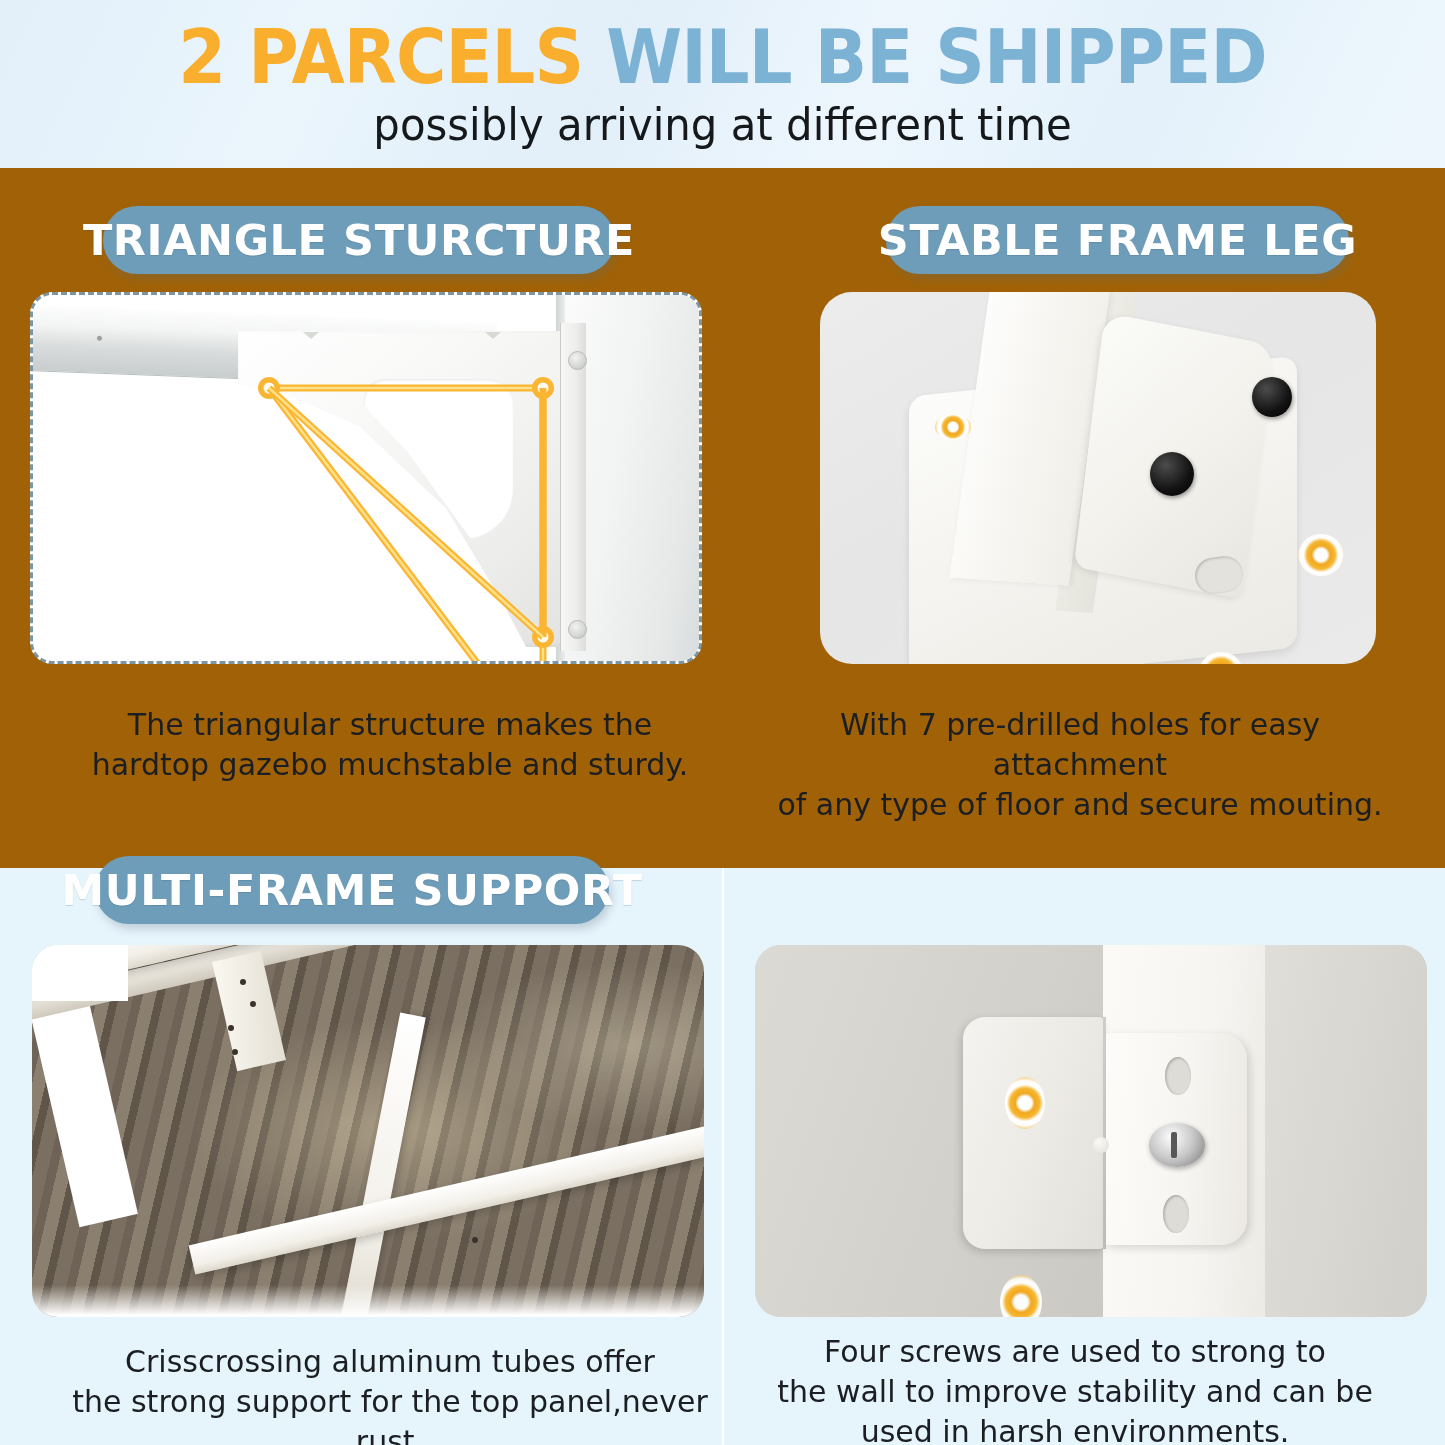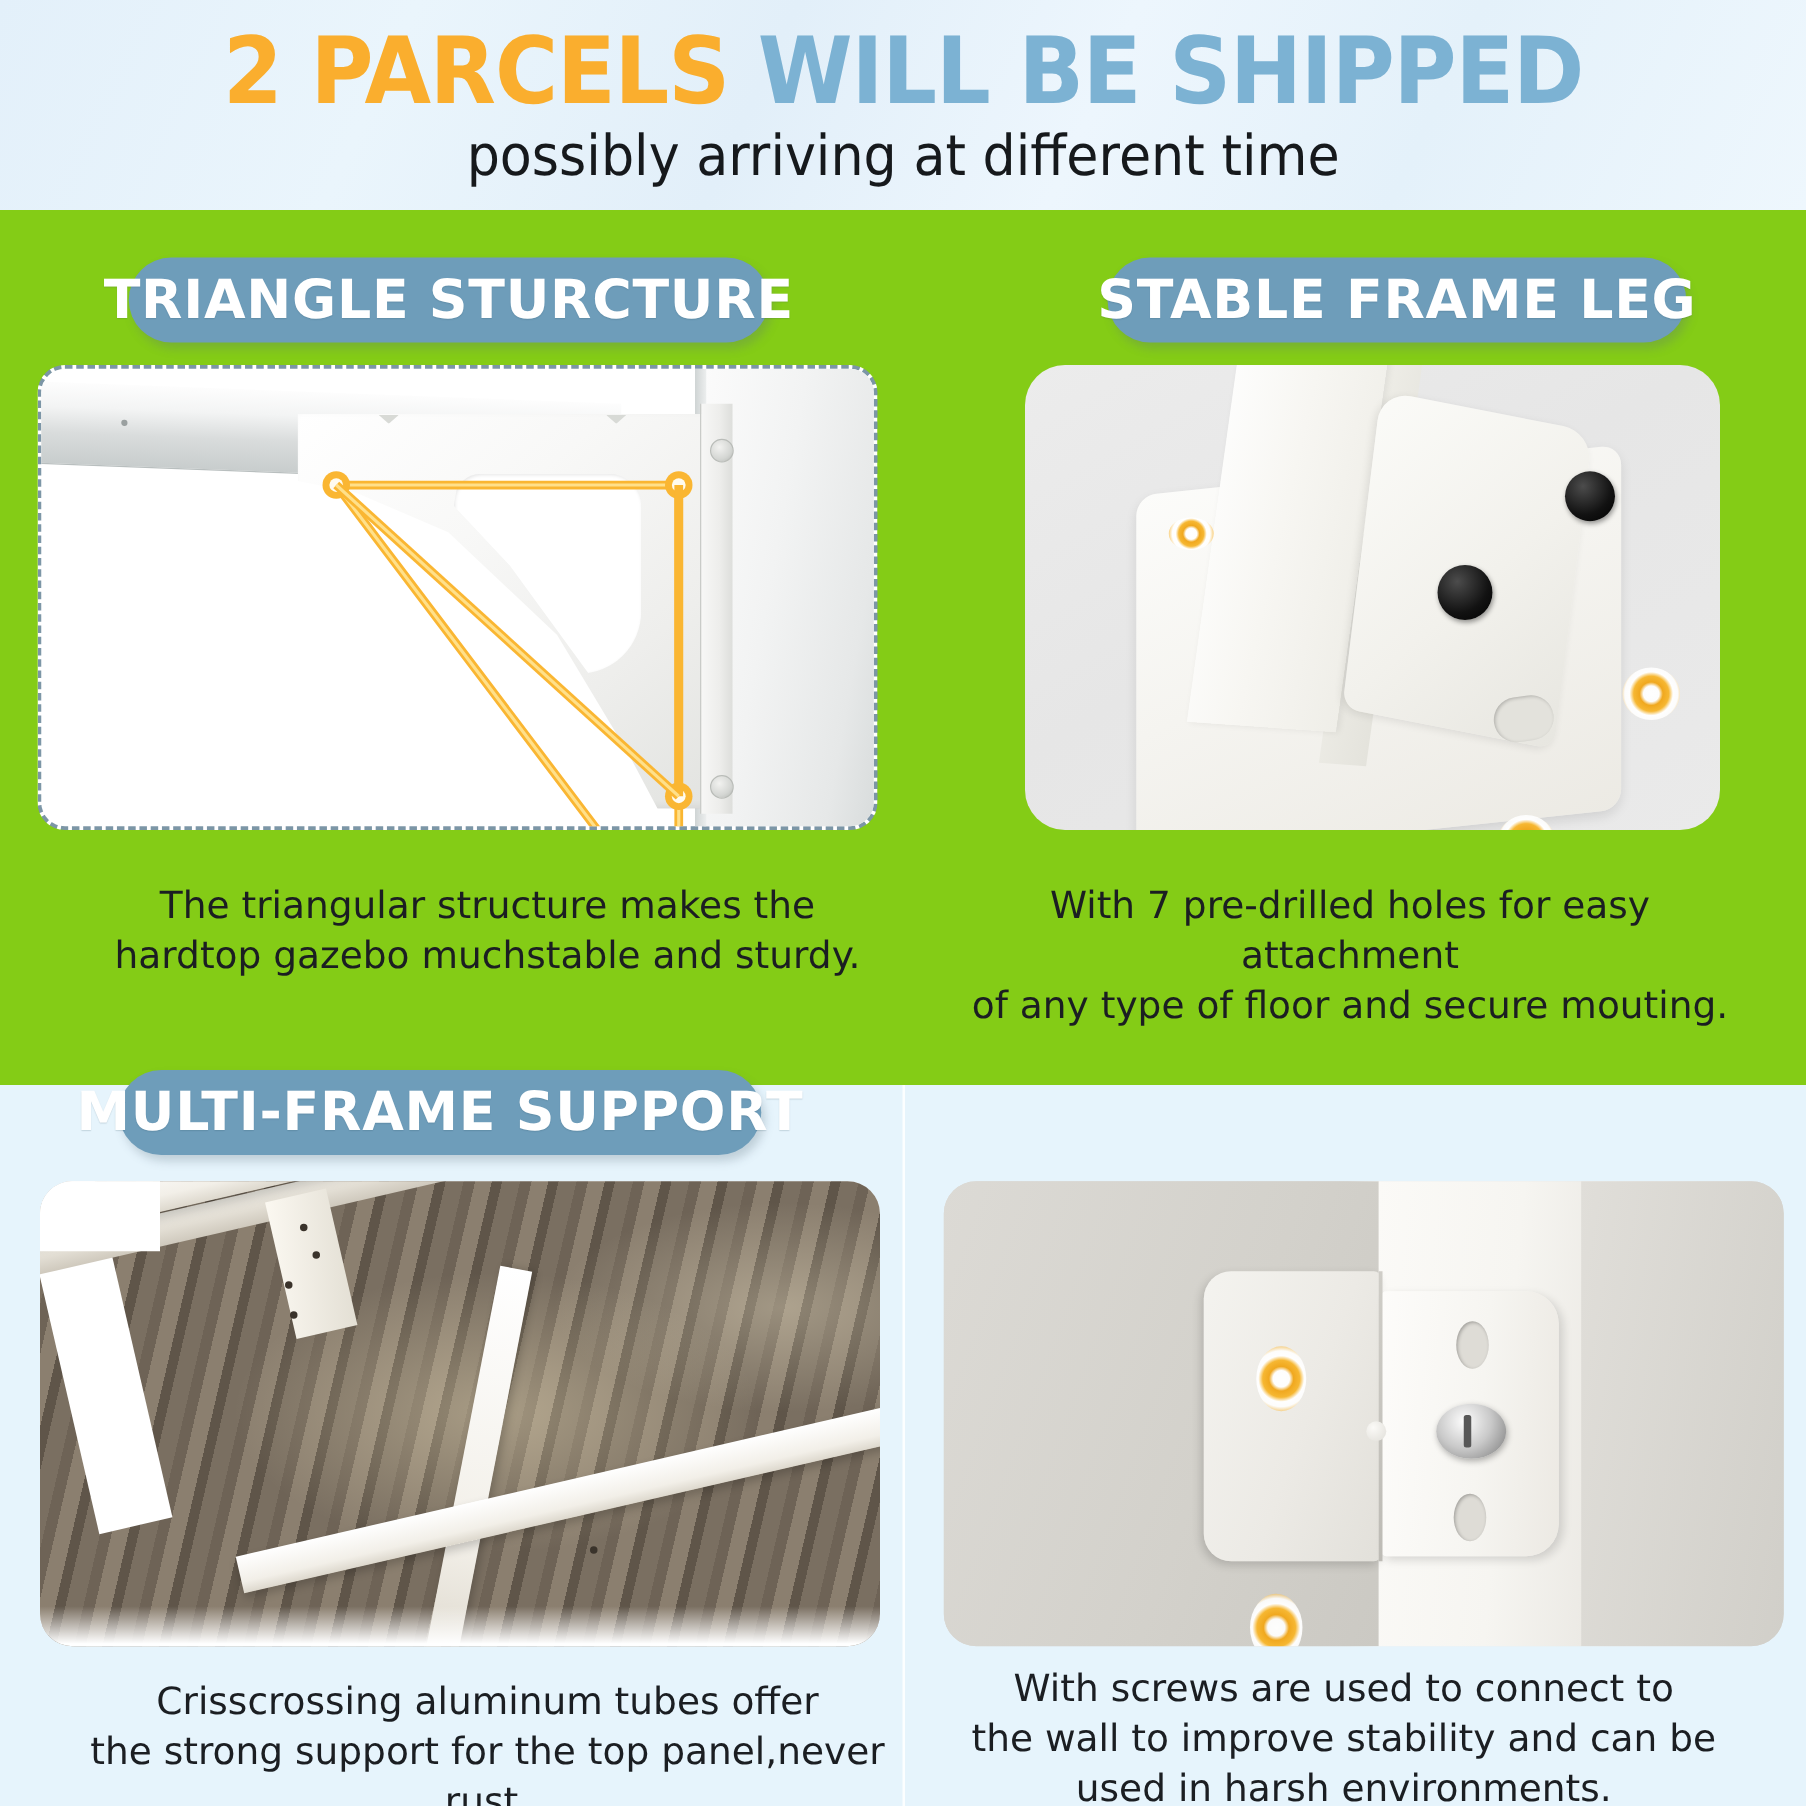--- a/index.html
+++ b/index.html
@@ -2,21 +2,21 @@
 <html><head>
 <meta charset="utf-8">
 <style>
   * { margin:0; padding:0; box-sizing:border-box; }
   html, body {
     width:1445px; height:1445px;
     font-family:"DejaVu Sans", sans-serif;
     background:#ffffff;
     overflow:hidden;
   }
-  .page { position:relative; width:1445px; height:1445px; background:#84cc16; }
+  .page { position:relative; width:1445px; height:1445px; background:#a16207; }
 
   
   .header-band {
     position:absolute; left:0; top:0; width:1445px; height:168px;
     background:linear-gradient(115deg,#e3f0fa 0%,#eaf5fc 22%,#e2eff9 42%,#edf6fd 60%,#e4f1fa 78%,#eef7fd 100%);
   }
   .title-main {
     position:absolute; left:0; top:17px; width:1445px;
     text-align:center;
     font-family:"DejaVu Sans", sans-serif;
@@ -422,18 +422,18 @@
     <div class="p4-seam"></div>
     <div class="p4-oval o1"></div>
     <div class="p4-oval o2"></div>
     <div class="p4-screw"></div>
     <div class="p4-nub"></div>
     <div class="ring r1"></div>
     <div class="ring r2"></div>
   </div>
 
   <div class="caption" id="cap-4">
-    <span class="ln">With screws are used to connect to</span>
+    <span class="ln">Four screws are used to strong to</span>
     <span class="ln">the wall to improve stability and can be</span>
     <span class="ln">used in harsh environments.</span>
   </div>
 
 </div>
 
 </body></html>

